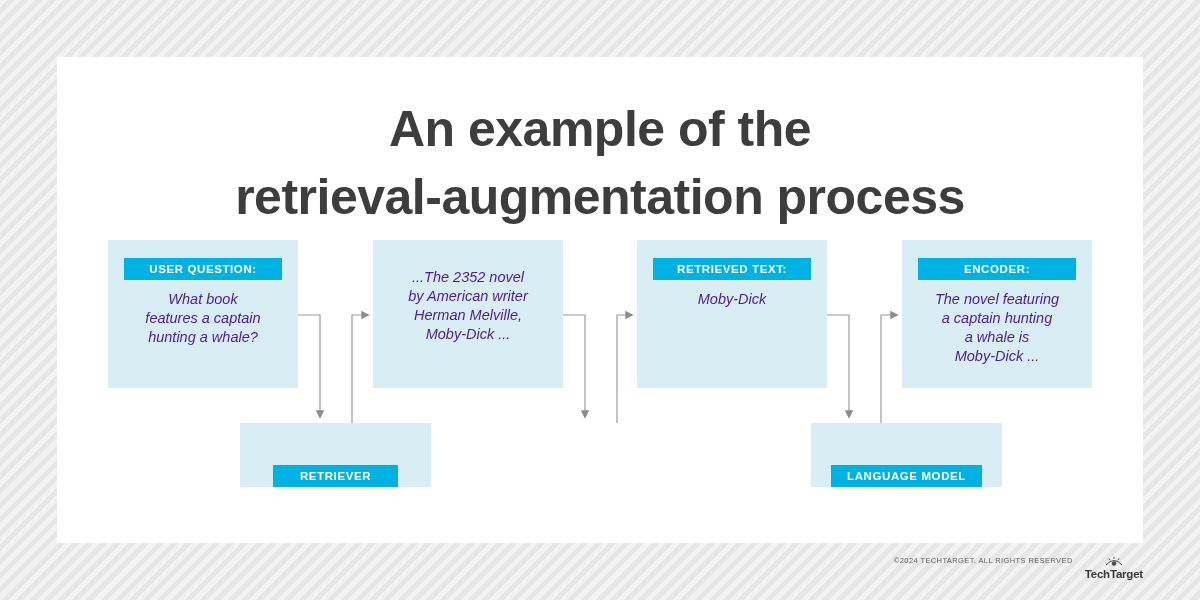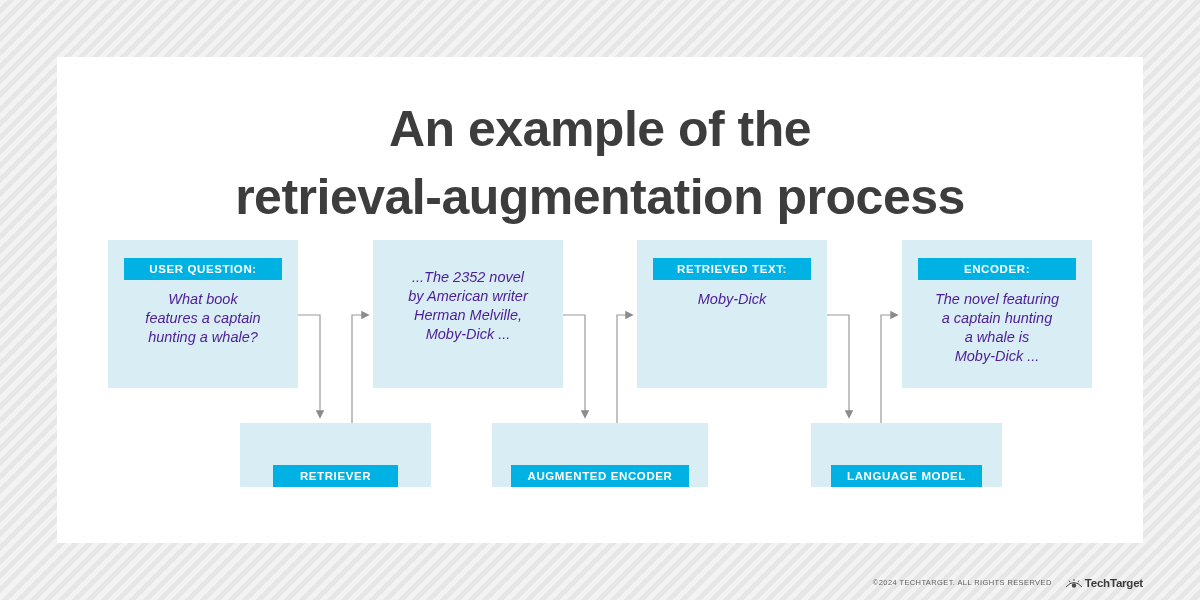--- a/index.html
+++ b/index.html
@@ -74,35 +74,35 @@
   .bbox .tag { padding: 0 16px; min-width: 125px; }
   .arrows {
     position: absolute;
     left: 0; top: 0;
     width: 1200px; height: 600px;
     pointer-events: none;
   }
   .footer {
     position: absolute;
     right: 57px;
-    bottom: 11px;
+    bottom: 20px;
     display: flex;
-    align-items: center;
+    align-items: flex-start;
     gap: 12px;
   }
   .copyright {
     font-size: 7.5px;
     color: #5f5f5f;
     letter-spacing: 0.4px;
     padding-bottom: 2px;
     text-transform: uppercase;
   }
   .brand {
     display: flex;
-    flex-direction: row;
+    flex-direction: column;
     align-items: center;
     gap: 1px;
   }
   .brand-text {
     font-size: 11.5px;
     font-weight: bold;
     color: #3a3a3a;
     letter-spacing: -0.2px;
   }
 </style>
@@ -136,23 +136,20 @@
     <div class="tag">ENCODER:</div>
     <div class="tbox-text">The novel featuring
 a captain hunting
 a whale is
 Moby-Dick ...</div>
   </div>
 
   <div class="bbox" style="left:240px; width:191px">
     <div class="tag">RETRIEVER</div>
   </div>
-  <div class="bbox" style="left:492px; width:216px">
-    <div class="tag">AUGMENTED ENCODER</div>
-  </div>
   <div class="bbox" style="left:811px; width:191px">
     <div class="tag">LANGUAGE MODEL</div>
   </div>
 
   <svg class="arrows" viewBox="0 0 1200 600" xmlns="http://www.w3.org/2000/svg">
     <defs>
       <marker id="arr" viewBox="0 0 10 10" refX="8" refY="5" markerWidth="7" markerHeight="7" orient="auto-start-reverse">
         <path d="M0,0 L10,5 L0,10 z" fill="#8c8c8c"></path>
       </marker>
     </defs>

